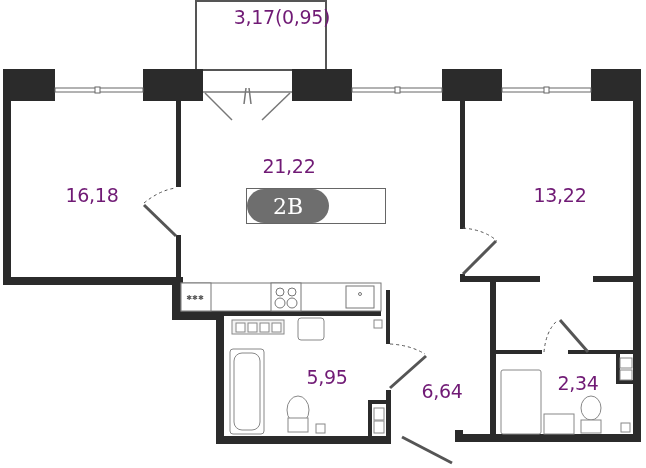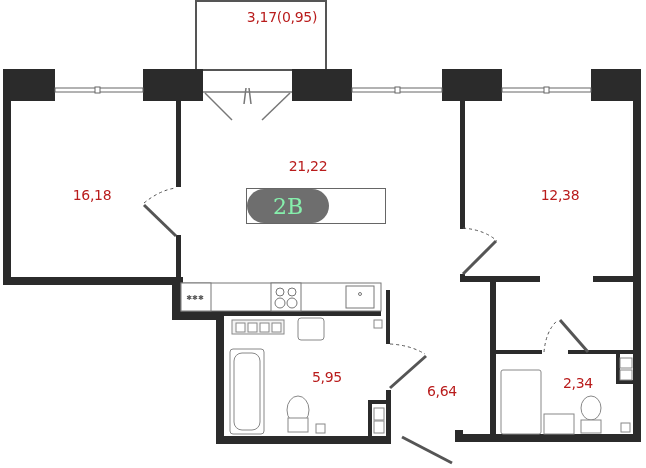--- a/index.html
+++ b/index.html
@@ -1,20 +1,20 @@
 <!DOCTYPE html>
 <html><head>
 <meta charset="utf-8">
 <style>
   html,body{margin:0;padding:0;background:#fff;}
   body{width:646px;height:468px;position:relative;overflow:hidden;font-family:"DejaVu Sans","Liberation Sans",sans-serif;}
   svg{position:absolute;left:0;top:0;}
-  .lbl{position:absolute;font-size:14px;color:#b91c1c;transform:translate(-50%,-50%);white-space:nowrap;letter-spacing:-0.3px;}
+  .lbl{position:absolute;font-size:19px;color:#701a75;transform:translate(-50%,-50%);white-space:nowrap;letter-spacing:-0.3px;}
   .badge{position:absolute;left:246px;top:188px;width:140px;height:36px;display:flex;border:1px solid #666;box-sizing:border-box;}
-  .badge .type{width:82px;background:#6e6e6e;color:#86efac;font-family:"DejaVu Serif","Liberation Serif",serif;font-size:22px;display:flex;align-items:center;justify-content:center;border-radius:17px;}
+  .badge .type{width:82px;background:#6e6e6e;color:#ffffff;font-family:"DejaVu Serif","Liberation Serif",serif;font-size:22px;display:flex;align-items:center;justify-content:center;border-radius:17px;}
   .badge .area{flex:1;background:#fff;color:#333;font-size:15px;display:flex;align-items:center;justify-content:center;}
 </style>
 </head>
 <body>
 
 <svg width="646" height="468" viewBox="0 0 646 468">
 
   <rect x="196" y="1" width="130" height="69" fill="#fff" stroke="#555" stroke-width="2"></rect>
 
   <g fill="#2b2b2b">
@@ -129,22 +129,22 @@
     <rect x="544" y="414" width="30" height="20"></rect>
     <ellipse cx="591" cy="408" rx="10" ry="12"></ellipse>
     <rect x="581" y="420" width="20" height="13"></rect>
     <rect x="620" y="358" width="12" height="10"></rect>
     <rect x="620" y="370" width="12" height="10"></rect>
     <rect x="621" y="423" width="9" height="9"></rect>
   </g>
 </svg>
 
 <div class="lbl" style="left:282px;top:17px;">3,17(0,95)</div>
-<div class="lbl" style="left:289px;top:166px;margin-left:19px;">21,22</div>
+<div class="lbl" style="left:289px;top:166px;">21,22</div>
 <div class="lbl" style="left:92px;top:195px;">16,18</div>
-<div class="lbl" style="left:560px;top:195px;">12,38</div>
+<div class="lbl" style="left:560px;top:195px;">13,22</div>
 <div class="lbl" style="left:327px;top:377px;">5,95</div>
 <div class="lbl" style="left:442px;top:391px;">6,64</div>
 <div class="lbl" style="left:578px;top:383px;">2,34</div>
 
 <div class="badge">
   <div class="type">2В</div>
 </div>
 
 </body></html>

